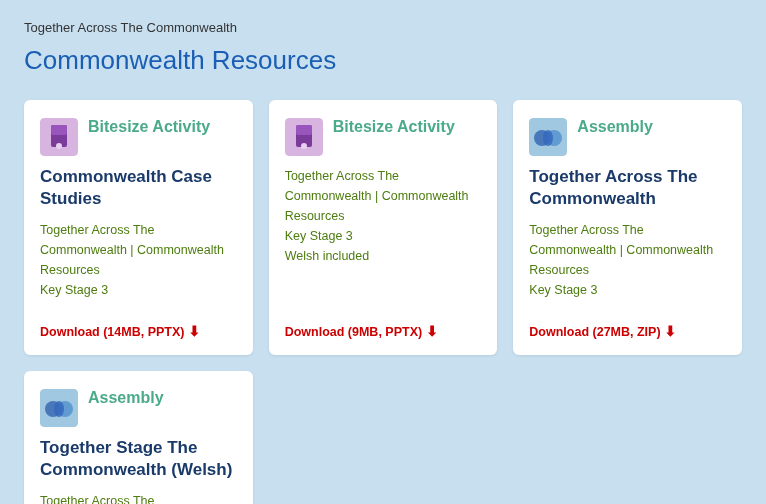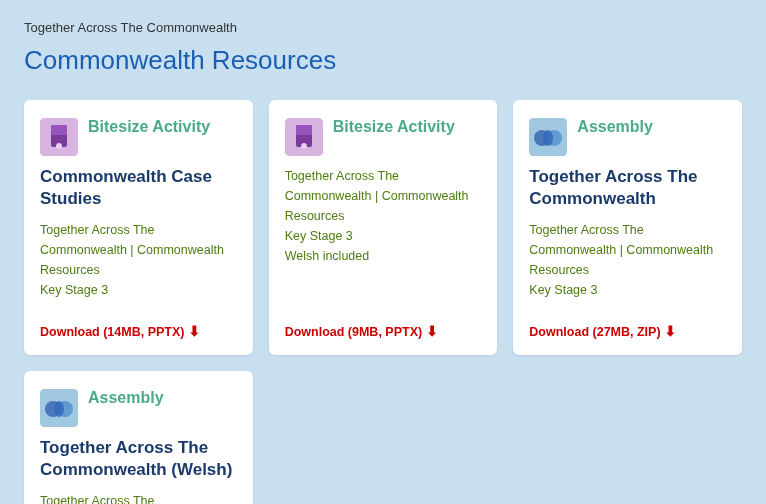--- a/index.html
+++ b/index.html
@@ -174,21 +174,21 @@
       <rect width="38" height="38" rx="4" fill="#a0c8e0"></rect>
       <circle cx="13" cy="20" r="8" fill="#2255aa" opacity="0.7"></circle>
       <circle cx="25" cy="20" r="8" fill="#4488cc" opacity="0.7"></circle>
       <ellipse cx="19" cy="20" rx="5" ry="8" fill="#3366bb" opacity="0.8"></ellipse>
     </svg>
       </div>
       <div>
         <div class="card-category">Assembly</div>
       </div>
     </div>
-    <div class="card-title">Together Across The Commonwealth (Welsh)</div>
+    <div class="card-title">Together Stage The Commonwealth (Welsh)</div>
     <div class="card-meta">
       Together Across The<br>
       Commonwealth | Commonwealth<br>
       Resources<br>
       Key Stage 3
       <br>Welsh included
     </div>
 
   </div>
   </div>

